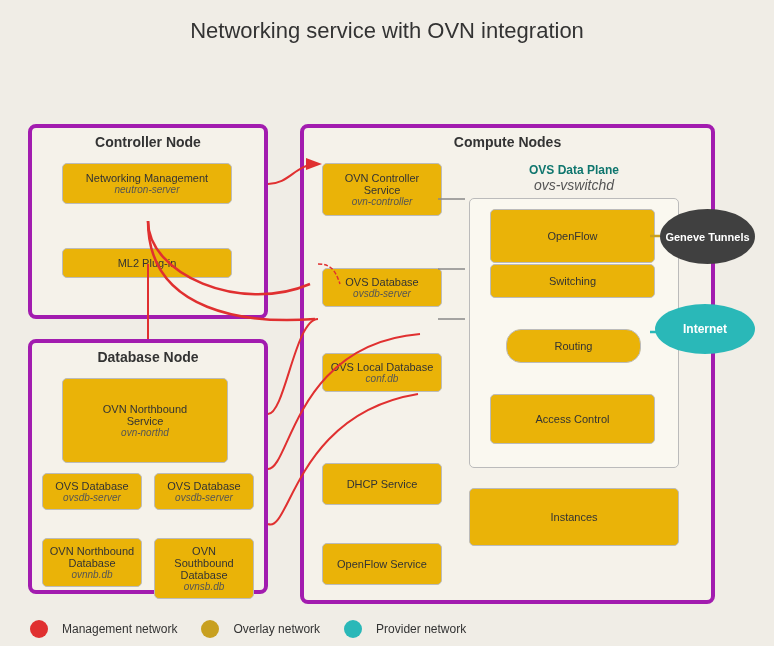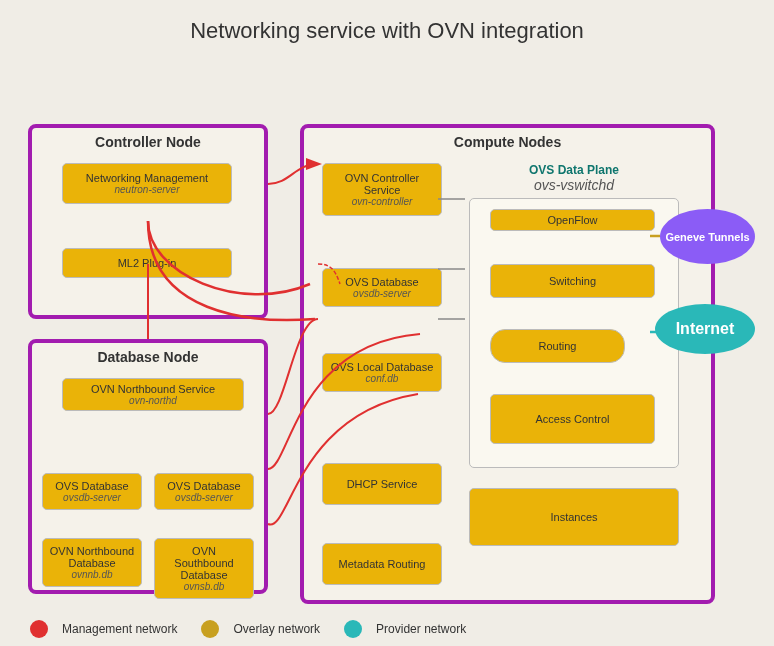--- a/index.html
+++ b/index.html
@@ -71,22 +71,22 @@
       padding: 8px;
     }
     
     #database-node {
       left: 28px; top: 285px;
       width: 240px; height: 255px;
     }
     #ovn-northbound-service {
       position: absolute;
       left: 30px; top: 35px;
-      width: 182px;
-      padding: 4px;
+      width: 166px;
+      padding: 24px;
     }
     #ovs-db-left {
       position: absolute;
       left: 10px; top: 130px;
       width: 100px;
       padding: 6px;
     }
     #ovs-db-right {
       position: absolute;
       left: 122px; top: 130px;
@@ -127,31 +127,31 @@
       width: 210px;
       height: 270px;
       border: 1.5px solid #bbb;
       border-radius: 5px;
       background: #faf8f0;
     }
     #openflow-box {
       position: absolute;
       left: 20px; top: 10px;
       width: 165px;
-      padding: 4px;
+      padding: 20px;
     }
     #switching-box {
       position: absolute;
       left: 20px; top: 65px;
       width: 165px;
       padding: 10px;
     }
     #routing-box {
       position: absolute;
-      left: 20px; top: 130px;
+      left: 36px; top: 130px;
       width: 135px;
       padding: 10px;
       border-radius: 15px;
     }
     #access-control-box {
       position: absolute;
       left: 20px; top: 195px;
       width: 165px;
       padding: 18px;
     }
@@ -184,42 +184,42 @@
       left: 18px; top: 415px;
       width: 120px;
       padding: 14px 7px;
     }
     
     #geneve-tunnels {
       position: absolute;
       left: 660px; top: 155px;
       width: 95px;
       height: 55px;
-      background: #8b5cf6;
+      background: #404040;
       border-radius: 50%;
       display: flex;
       align-items: center;
       justify-content: center;
       text-align: center;
       font-size: 11px;
       font-weight: bold;
       color: white;
     }
     #internet {
       position: absolute;
       left: 655px; top: 250px;
       width: 100px;
       height: 50px;
       background: #2ab8b8;
       border-radius: 50%;
       display: flex;
       align-items: center;
       justify-content: center;
       text-align: center;
-      font-size: 16px;
+      font-size: 12px;
       font-weight: bold;
       color: white;
     }
     
     #arrows-svg {
       position: absolute;
       left: 0; top: 0;
       width: 774px;
       height: 570px;
       pointer-events: none;
@@ -344,21 +344,21 @@
     <div class="comp-box" id="dhcp-service">
       <div>DHCP Service</div>
     </div>
 
     <div class="comp-box" id="ovs-local-db">
       <div>OVS Local Database</div>
       <div class="italic">conf.db</div>
     </div>
 
     <div class="comp-box" id="metadata-service">
-      <div>Metadata Routing</div>
+      <div>OpenFlow Service</div>
     </div>
   </div>
 
   <div id="geneve-tunnels">
     <span>Geneve Tunnels</span>
   </div>
 
   <div id="internet">
     <span>Internet</span>
   </div>

